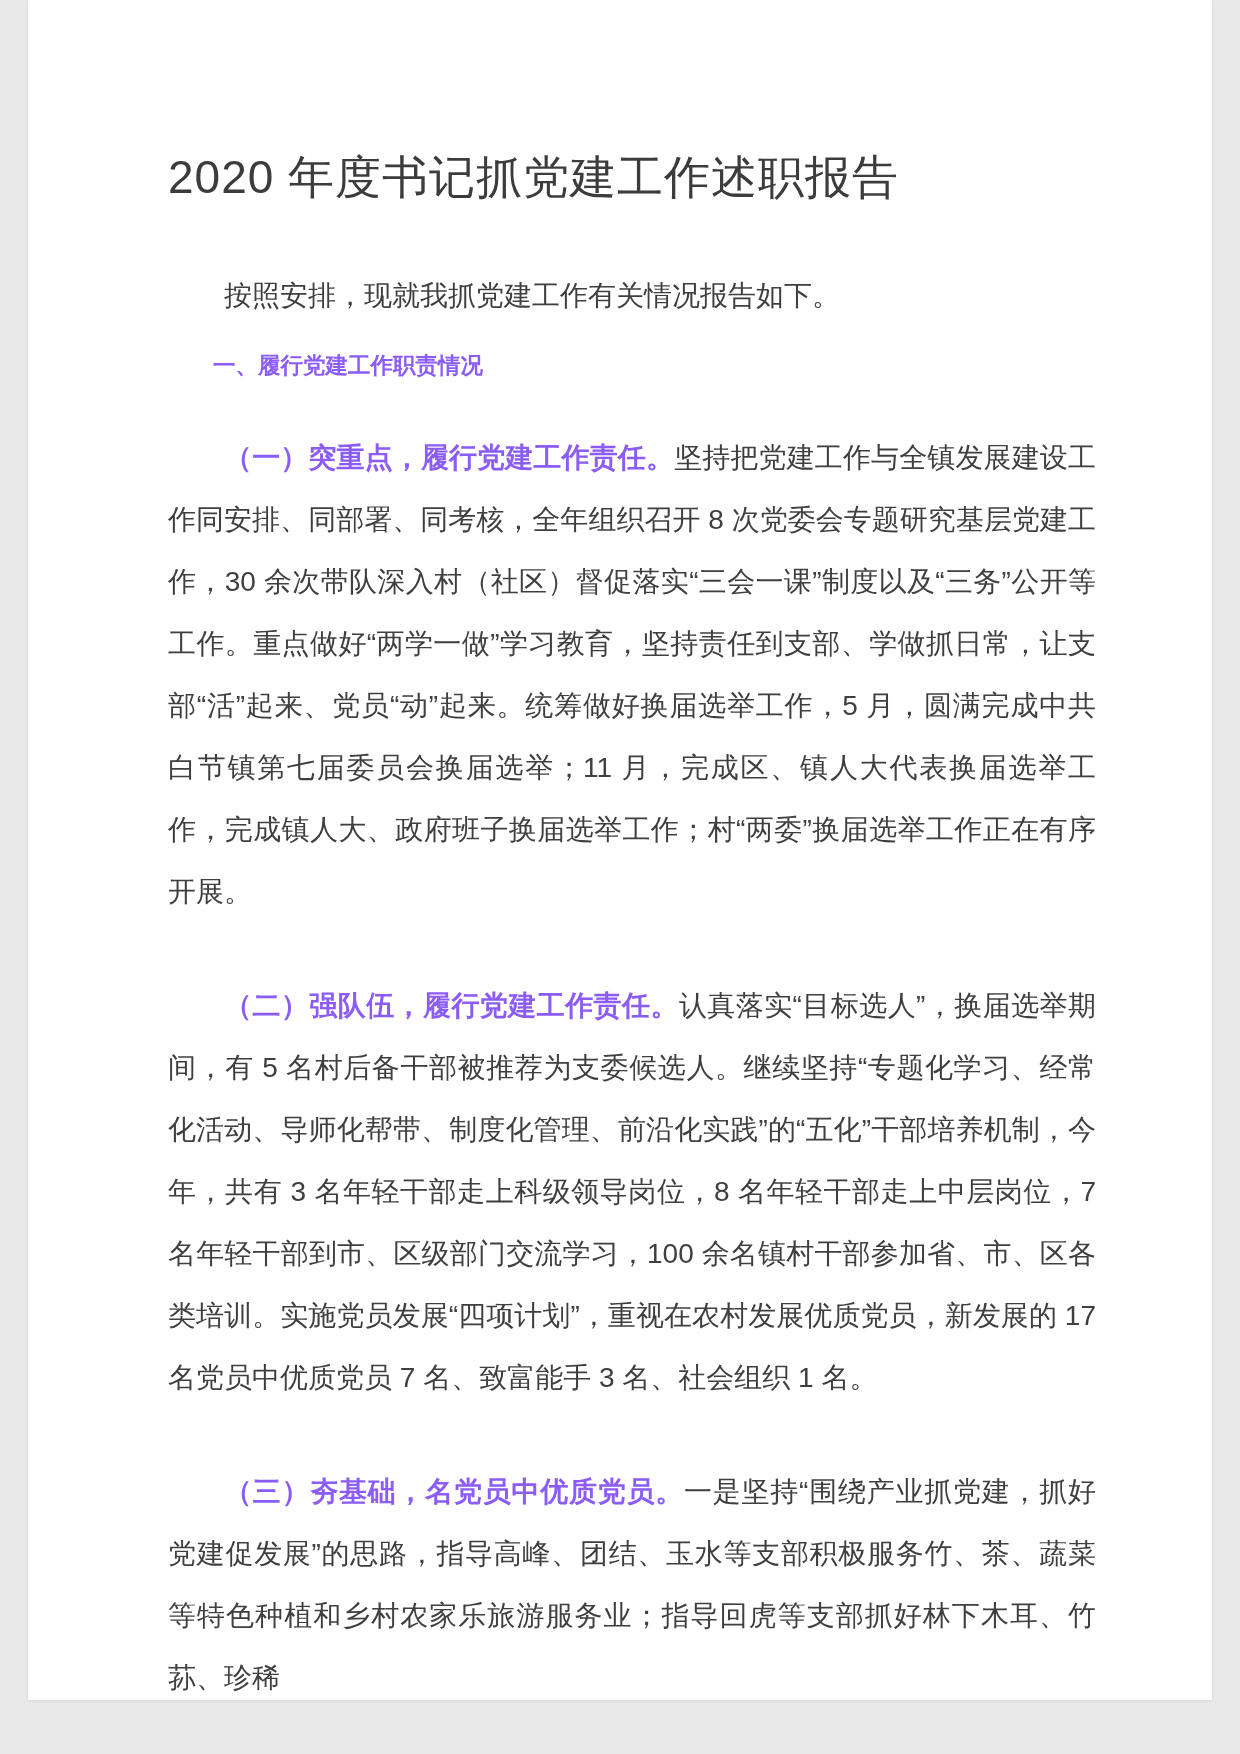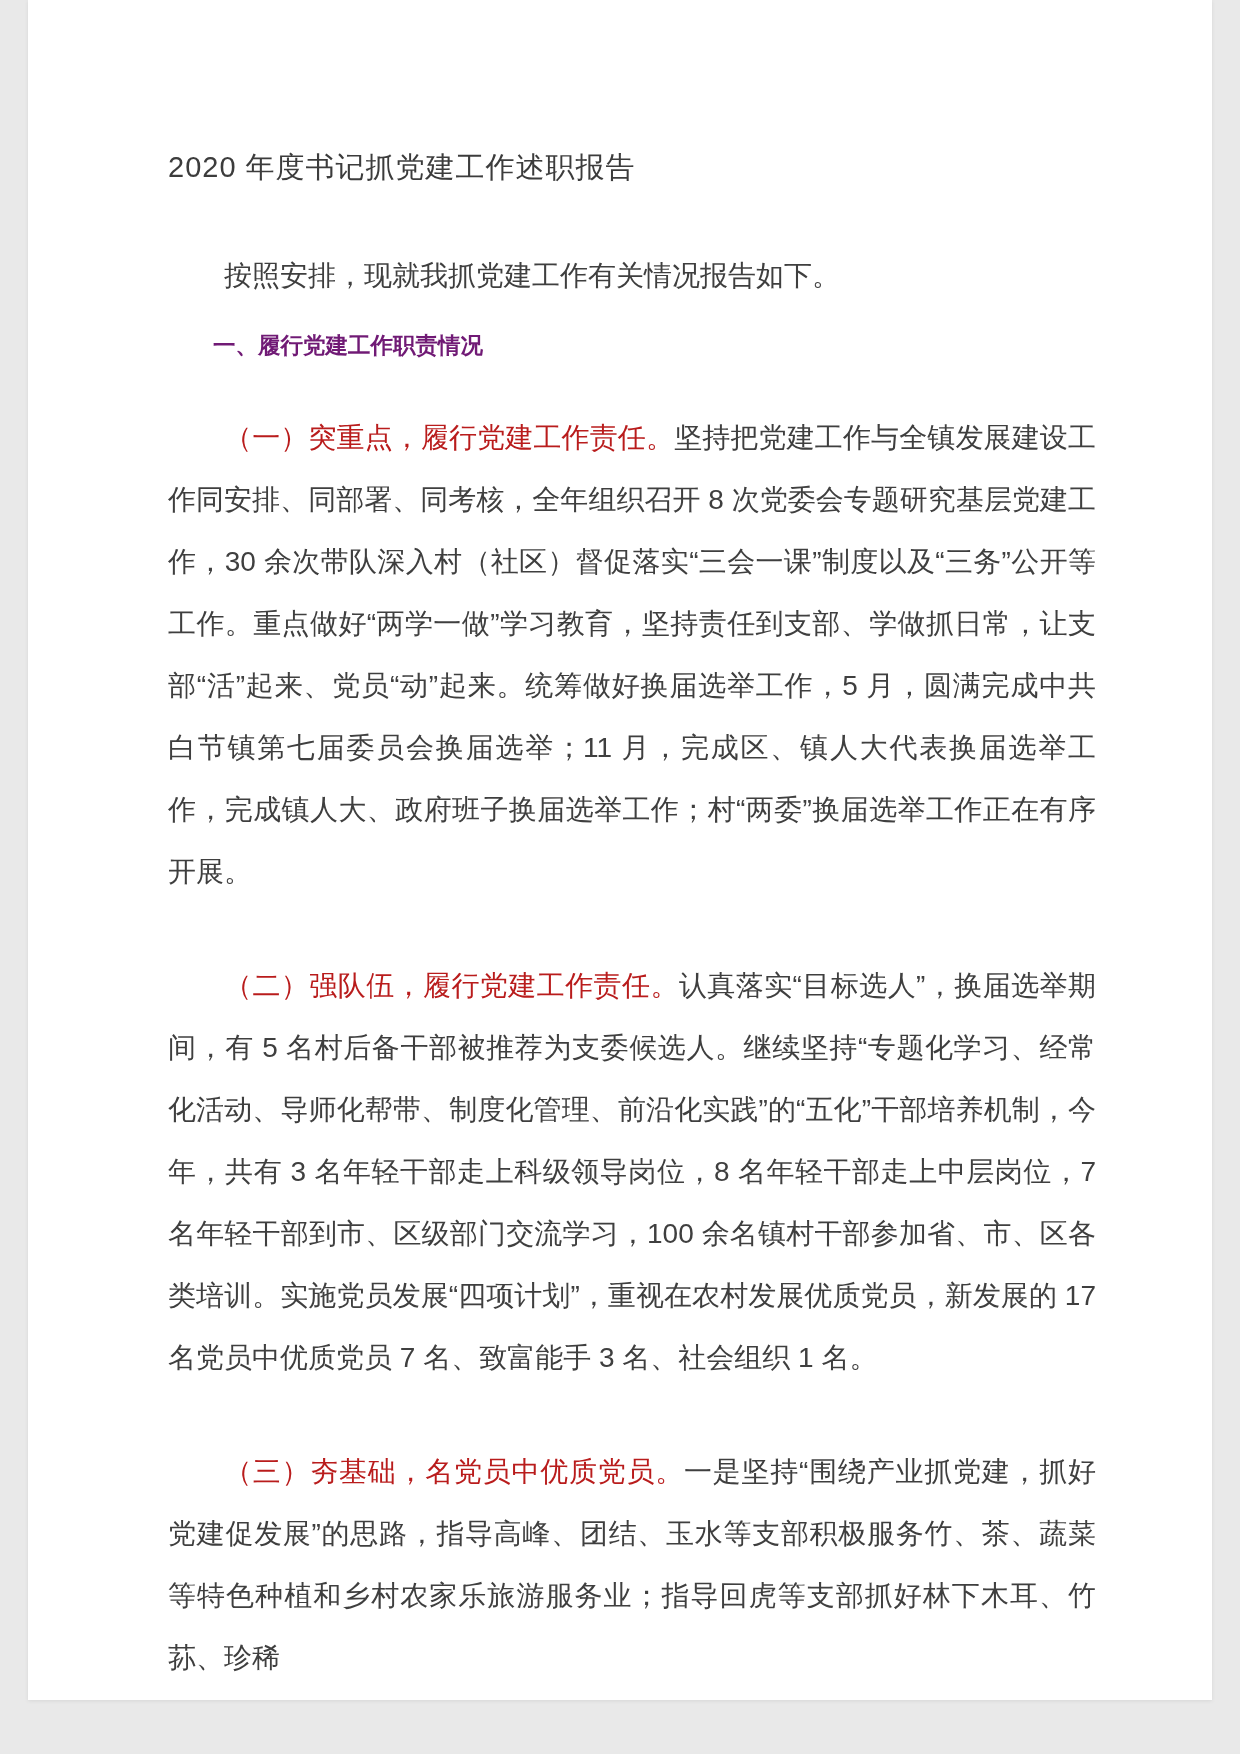--- a/index.html
+++ b/index.html
@@ -17,51 +17,51 @@
     width: 1184px;
     height: 1700px;
     background: #ffffff;
     box-shadow: 0 1px 4px rgba(0,0,0,0.08);
   }
   .content {
     padding: 150px 116px 0 140px;
     color: #3f3f3f;
   }
   .doc-title {
-    font-size: 29px;
+    font-size: 46px;
     font-weight: 400;
     color: #3c3c3c;
     letter-spacing: 1px;
     margin-bottom: 60px;
     line-height: 1.2;
   }
   .para {
     font-size: 28px;
     line-height: 62px;
     text-indent: 2em;
     text-align: justify;
     color: #3f3f3f;
   }
   .intro-para {
     margin-bottom: 8px;
   }
   .section-heading {
     font-size: 22.5px;
     font-weight: 700;
-    color: #701a75;
+    color: #8b5cf6;
     text-indent: 2em;
     line-height: 62px;
     margin-bottom: 30px;
   }
   .body-para {
     margin-bottom: 52px;
   }
   .para .lead {
-    font-weight: 400;
-    color: #b91c1c;
+    font-weight: 700;
+    color: #8b5cf6;
   }
 </style>
 </head>
 <body>
 
 <div class="paper">
   <div class="content">
 
     <h1 class="doc-title">2020 年度书记抓党建工作述职报告</h1>
 

